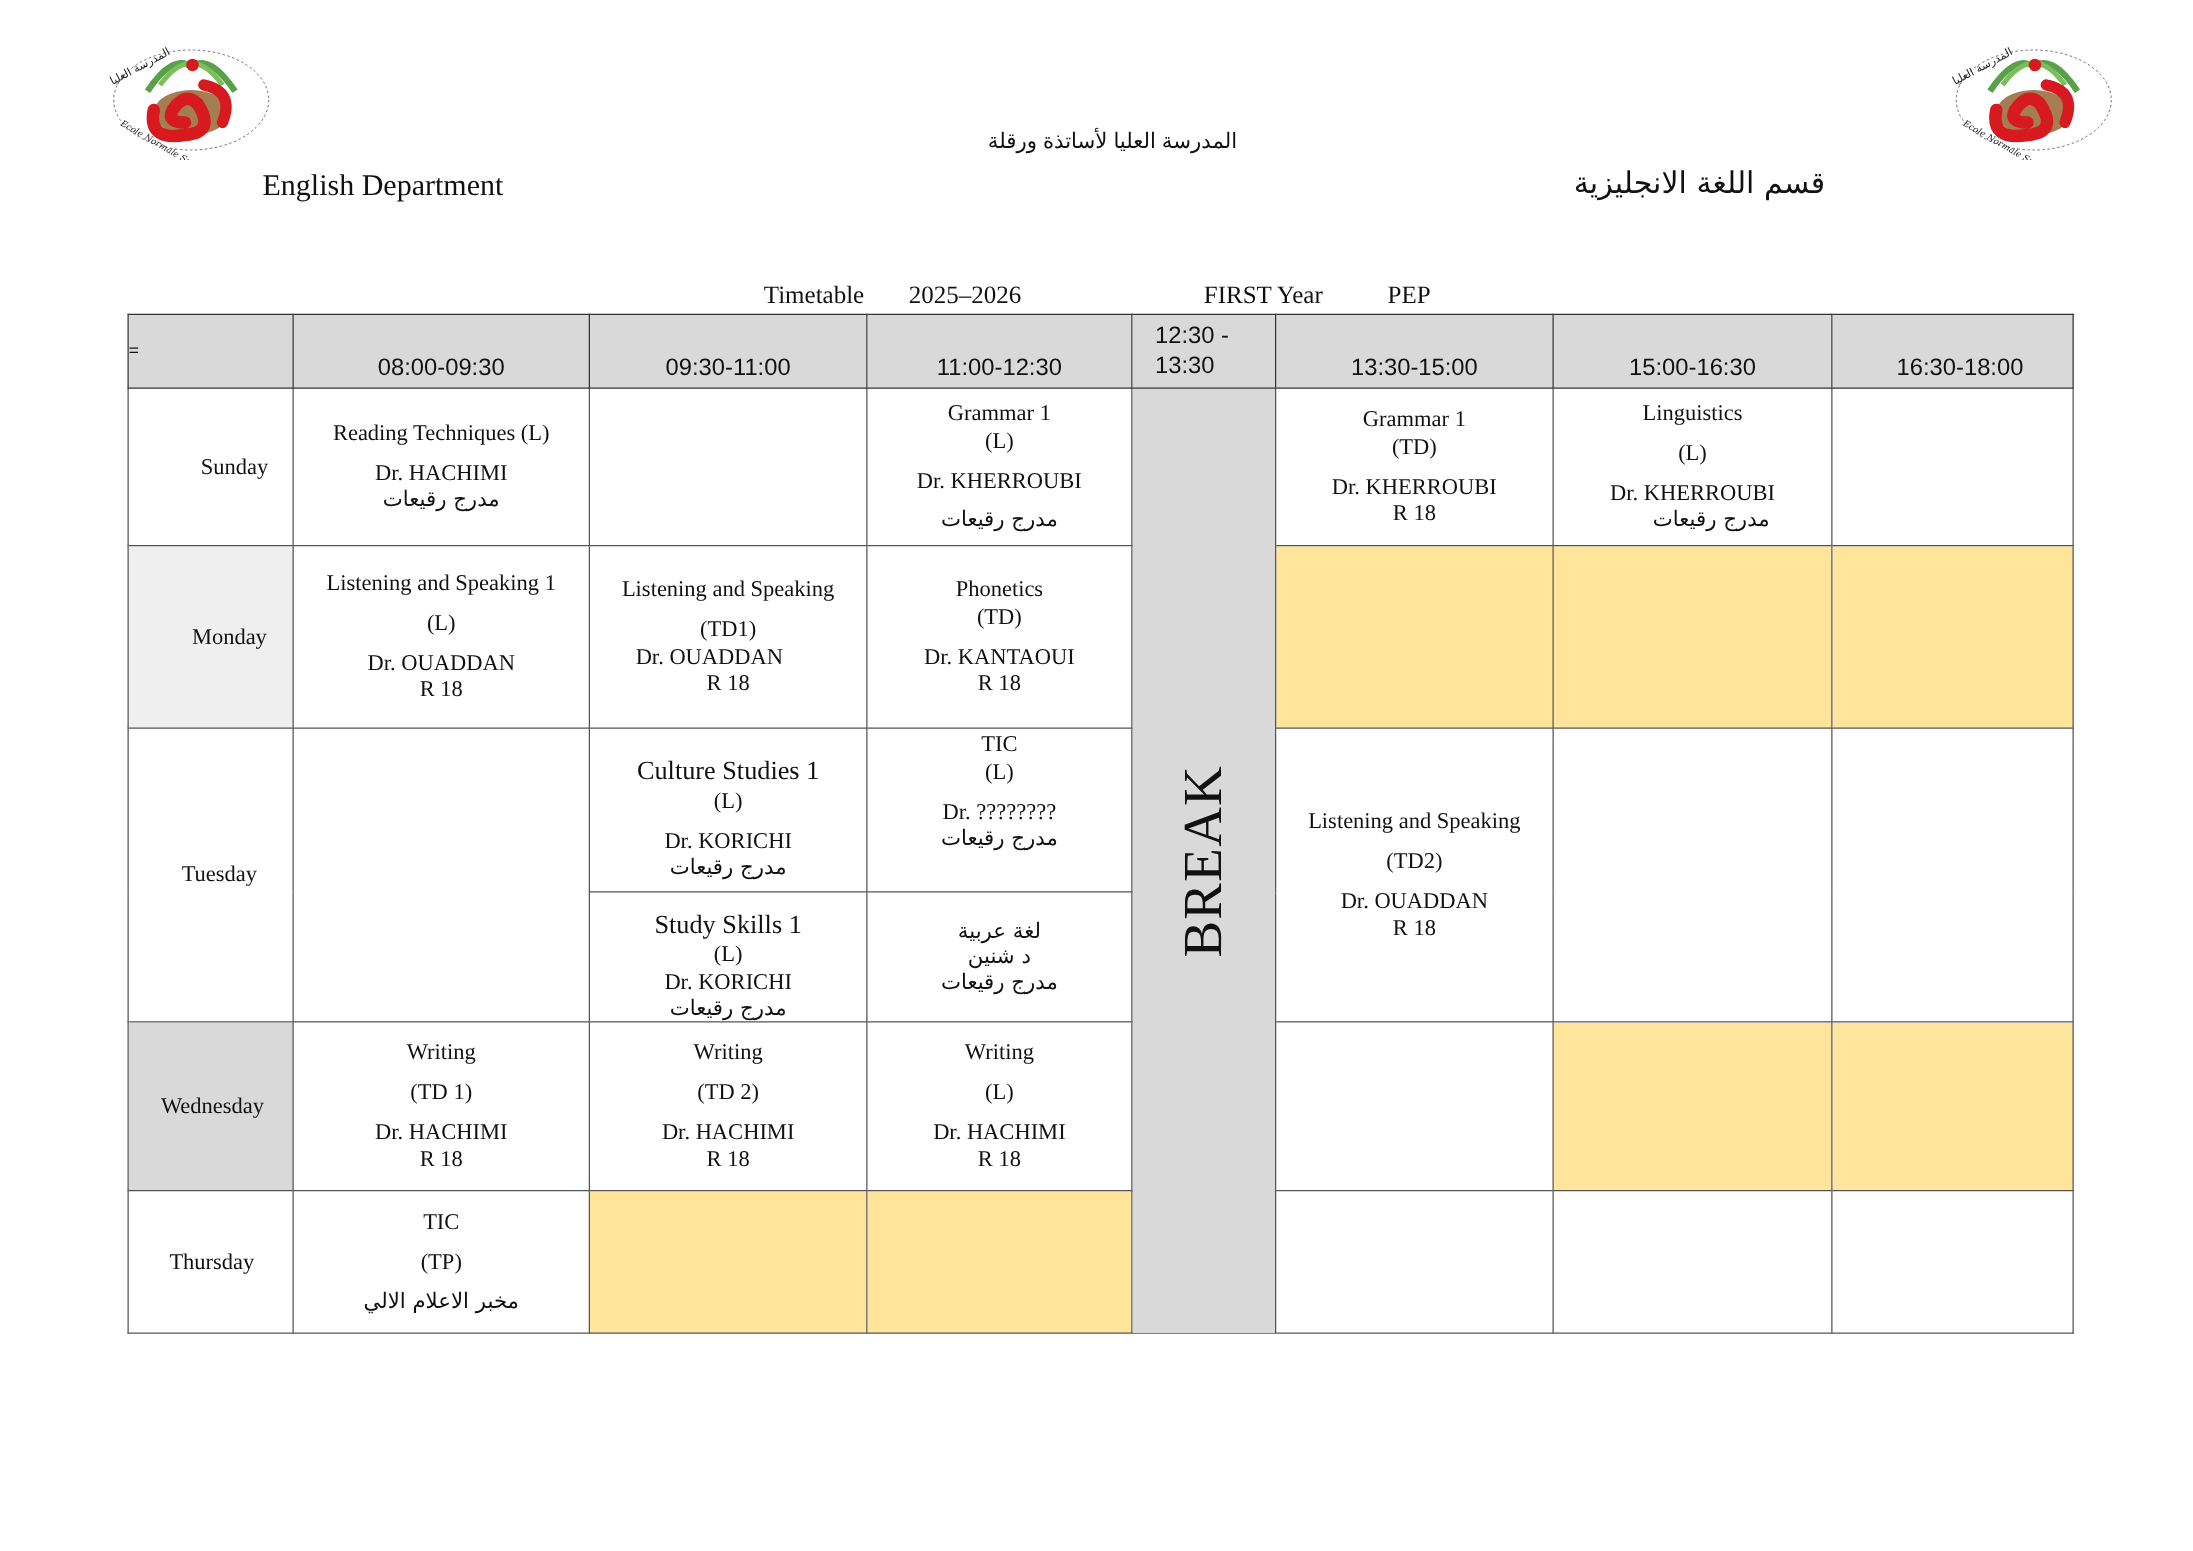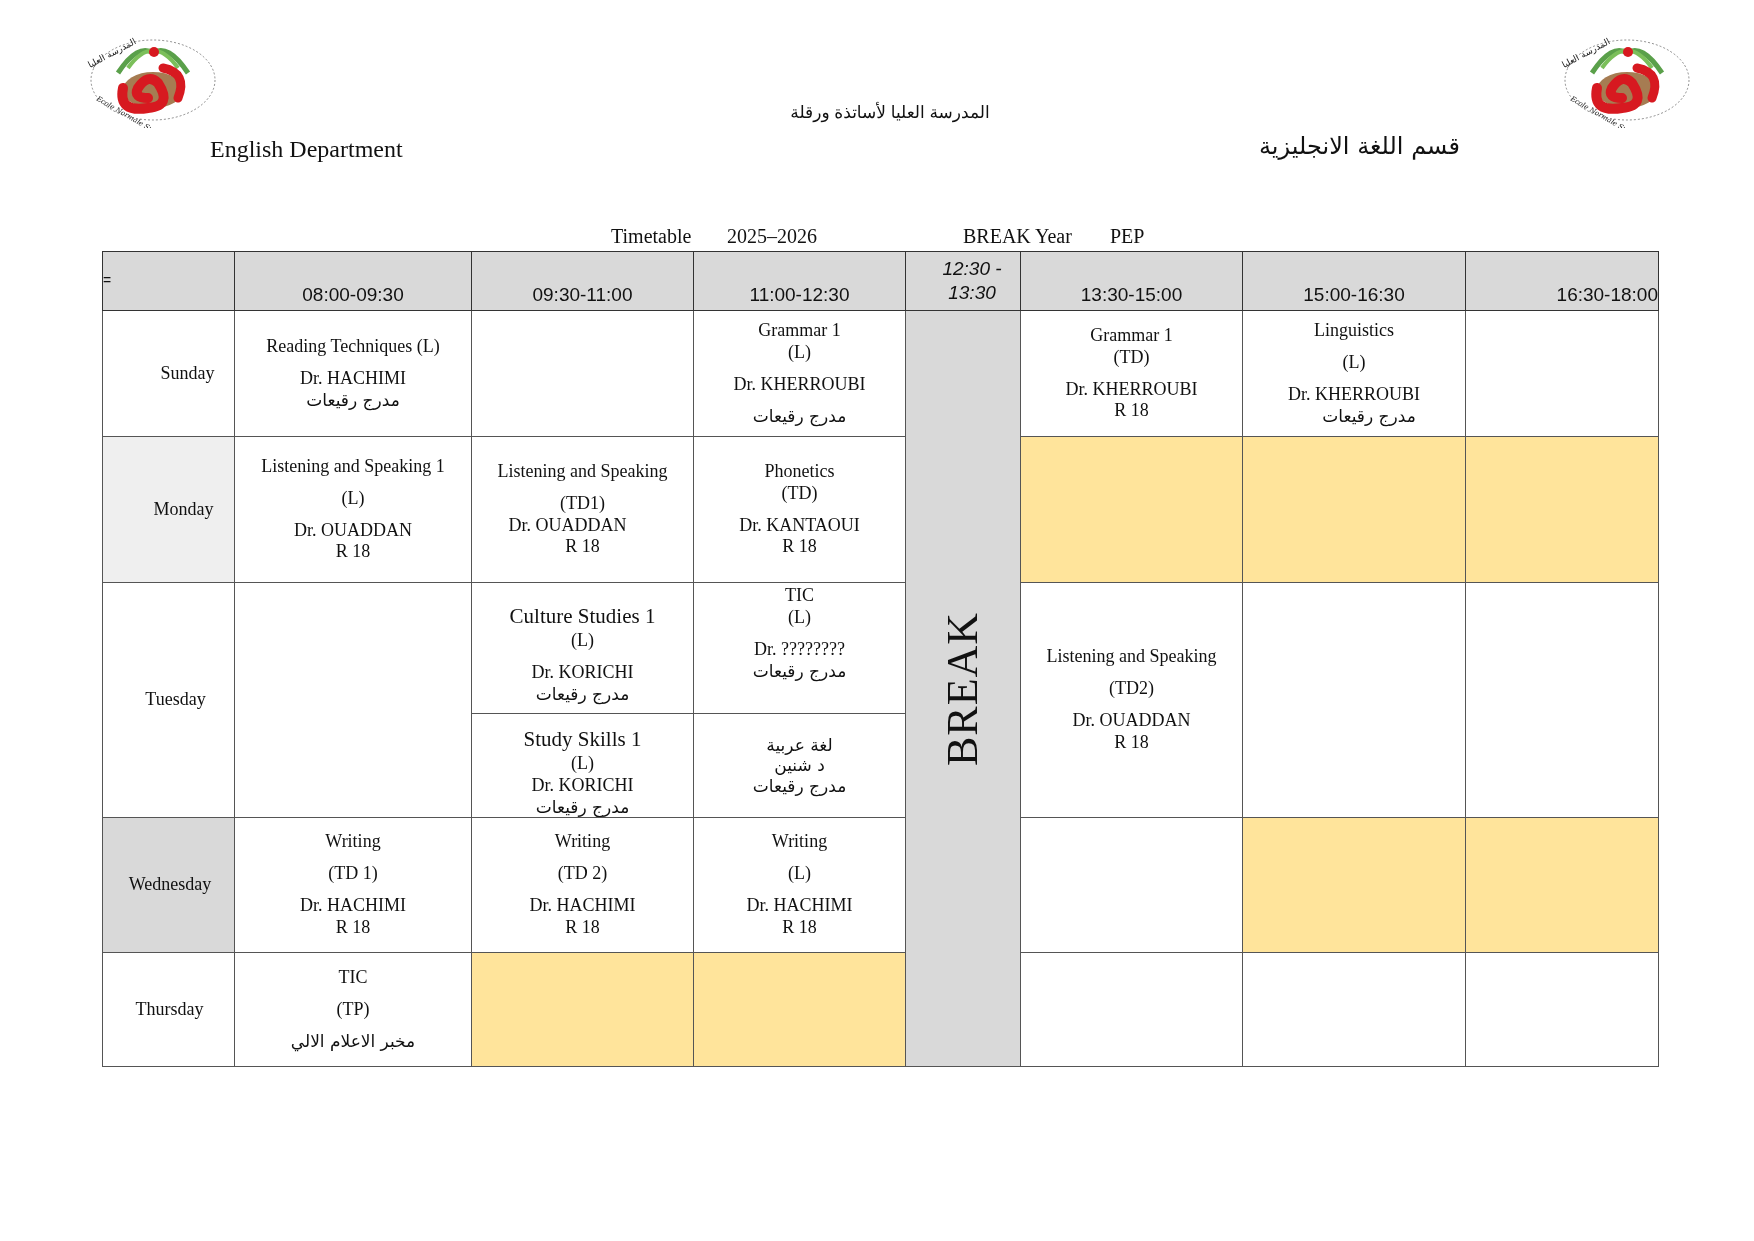--- a/index.html
+++ b/index.html
@@ -9,21 +9,21 @@
   .logo { width: 150px; height: 100px; }
   .logo svg { width: 100%; height: 100%; }
   .dept-en { left: 210px; top: 136px; font-size: 24px; }
   .school-ar { left: 700px; top: 102px; width: 380px; text-align: center; font-family: Liberation Sans, sans-serif; font-size: 17px; direction: rtl; }
   .dept-ar { left: 1240px; top: 132px; width: 220px; text-align: right; font-family: "DejaVu Sans", sans-serif; font-size: 24px; direction: rtl; }
   .tt-title { top: 225px; font-size: 20px; }
   table.tt { position: absolute; left: 102px; top: 251px; border-collapse: collapse; table-layout: fixed; }
   table.tt td { border: 1.5px solid #555; padding: 0; text-align: center; vertical-align: middle; font-size: 18px; line-height: 1.22; overflow: hidden; }
   table.tt tr.hdr td { background: #d9d9d9; font-family: "Liberation Sans", "DejaVu Sans", sans-serif; font-size: 19px; vertical-align: bottom; padding-bottom: 4px; border-color: #333; }
   table.tt tr.hdr td.corner { text-align: left; vertical-align: middle; font-size: 14px; padding-bottom: 0; }
-  table.tt tr.hdr td.brk-h { text-align: center; line-height: 1.3; padding-left: 18px; vertical-align: bottom; font-style: italic; }
+  table.tt tr.hdr td.brk-h { text-align: left; line-height: 1.3; padding-left: 18px; vertical-align: bottom; }
   td.day { font-size: 21px; text-align: right; padding-left: 6px !important; }
   td.day.sun { padding-left: 38px !important; }
   td.day.mon { padding-left: 30px !important; background: #efefef; }
   td.day.tue { padding-left: 14px !important; vertical-align: middle; }
   td.day.wed { background: #d9d9d9; padding-left: 3px !important; }
   td.day.thu { padding-left: 2px !important; }
   td.yellow { background: #ffe49b; }
   td.break { background: #d9d9d9; position: relative; }
   .break-label { position: absolute; left: 50%; top: 50%; transform: translate(-50%, -50%) rotate(-90deg);
                  font-size: 44px; letter-spacing: 1px; white-space: nowrap; }
@@ -61,21 +61,21 @@
     <text x="18" y="72" font-size="7" font-style="italic" font-family="DejaVu Serif, serif" fill="#222" transform="rotate(30 18 72)">Ecole Normale Supérieure</text>
   </svg>
 </div>
 
 <div class="abs school-ar">المدرسة العليا لأساتذة ورقلة</div>
 <div class="abs dept-en">English Department</div>
 <div class="abs dept-ar">قسم اللغة الانجليزية</div>
 
 <div class="abs tt-title" style="left:611px;">Timetable</div>
 <div class="abs tt-title" style="left:727px;">2025–2026</div>
-<div class="abs tt-title" style="left:963px;">BREAK Year</div>
+<div class="abs tt-title" style="left:963px;">FIRST Year</div>
 <div class="abs tt-title" style="left:1110px;">PEP</div>
 
 <table class="tt">
   <colgroup>
     <col style="width:132px">
       <col style="width:237px">
       <col style="width:222px">
       <col style="width:212px">
     <col style="width:115px">
       <col style="width:222px">
@@ -87,21 +87,21 @@
     <td class="corner">=</td>
     <td>08:00-09:30</td>
     <td>09:30-11:00</td>
     <td>11:00-12:30</td>
     <td class="brk-h">
       <span class="ln">12:30  -</span>
       <span class="ln">13:30</span>
     </td>
     <td>13:30-15:00</td>
     <td>15:00-16:30</td>
-    <td style="text-align:right; padding-left:12px;margin-top:46px;">16:30-18:00</td>
+    <td style="text-align:center; padding-left:12px;margin-top:46px;">16:30-18:00</td>
   </tr>
 
   <tr style="height:126px">
     <td class="day sun">Sunday</td>
     <td>
       <span class="ln">Reading Techniques (L)</span>
       <span class="ln gap">Dr. HACHIMI</span>
       <span class="ln ar">مدرج رقيعات</span>
     </td>
     <td></td>

